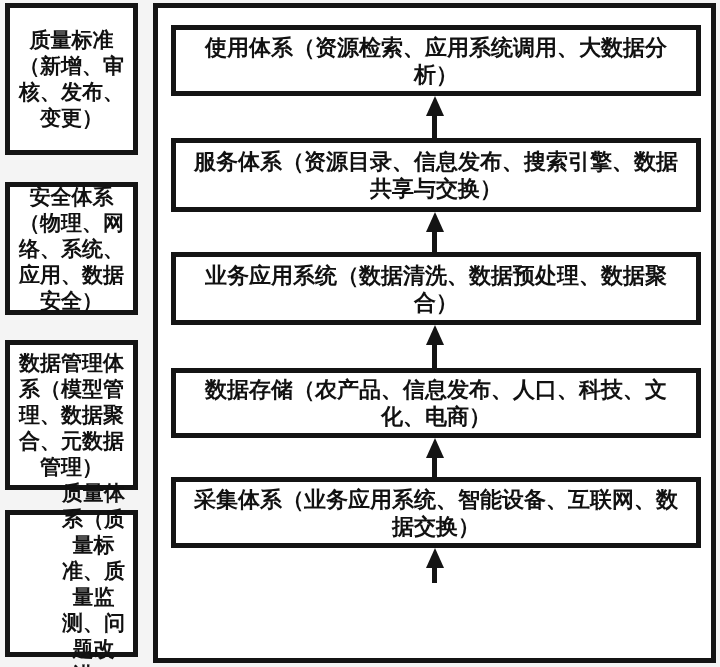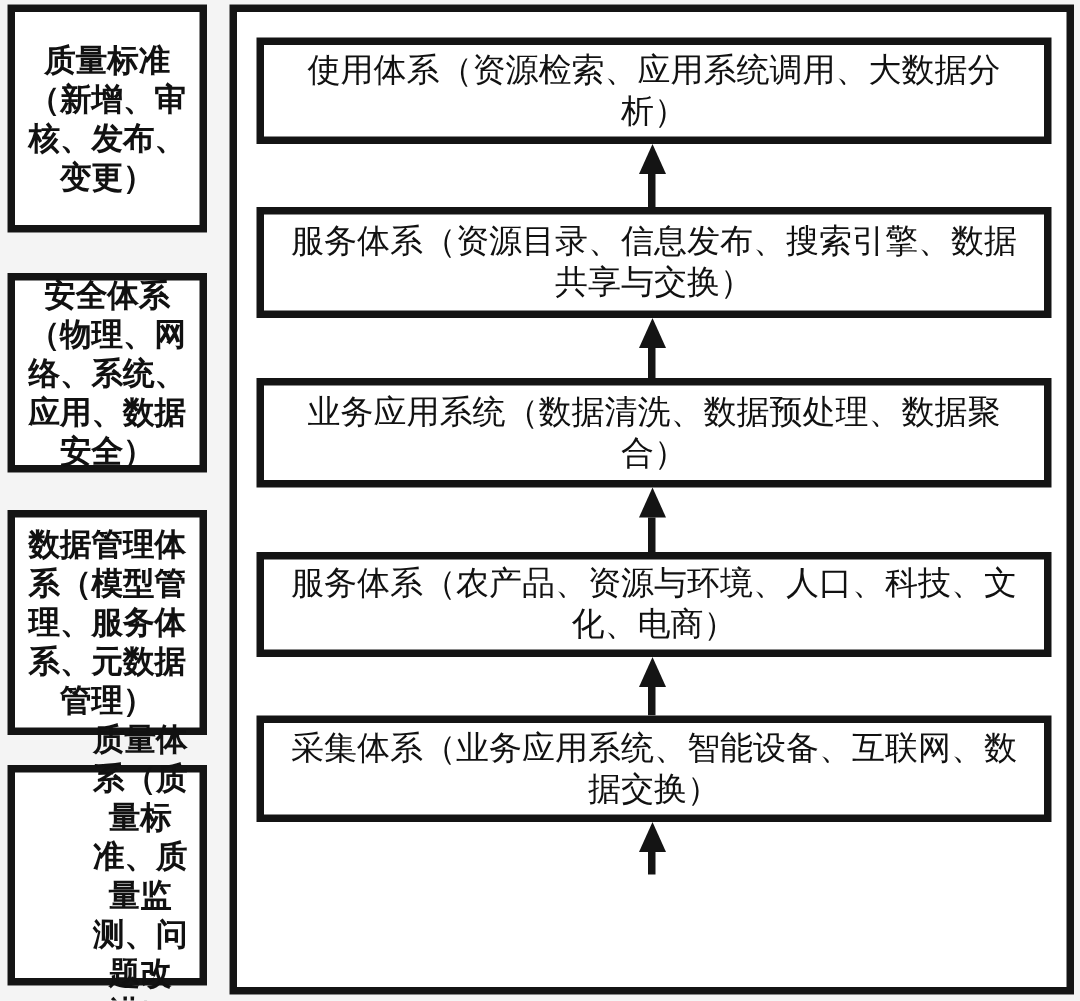--- a/index.html
+++ b/index.html
@@ -44,21 +44,21 @@
     background: var(--box-fill);
     border: 5px solid var(--border);
   }
   .layer {
     position: absolute;
     left: 13px; width: 530px;
     background: var(--box-fill);
     border: 5px solid var(--border);
     display: flex; align-items: center; justify-content: center;
     text-align: center;
-    font-weight: normal;
+    font-weight: bold;
     font-size: 22px;
     line-height: 27px;
     padding: 14px 10px;
     word-break: break-all;
   }
   .arrow {
     position: absolute;
     left: 50%;
     transform: translateX(-50%);
     display: flex; flex-direction: column; align-items: center;
@@ -81,21 +81,21 @@
 <div class="diagram">
 
   <div class="side">
     <div class="sbox" style="top:3px; height:152px;">
       <span>质量标准（新增、审核、发布、变更）</span>
     </div>
     <div class="sbox" style="top:182px; height:133px;">
       <span>安全体系（物理、网络、系统、应用、数据安全）</span>
     </div>
     <div class="sbox" style="top:340px; height:150px;">
-      <span>数据管理体系（模型管理、服务体系、元数据管理）</span>
+      <span>数据管理体系（模型管理、数据聚合、元数据管理）</span>
     </div>
     <div class="sbox" style="top:510px; height:147px;padding-left:48px;">
       <span>质量体系（质量标准、质量监测、问题改进）</span>
     </div>
   </div>
 
   <div class="panel">
 
     <div class="layer" style="top:17px; height:71px;">
       <span>使用体系（资源检索、应用系统调用、大数据分析）</span>
@@ -118,21 +118,21 @@
     <div class="layer" style="top:244px; height:73px;">
       <span>业务应用系统（数据清洗、数据预处理、数据聚合）</span>
     </div>
 
     <div class="arrow" style="top:317px; height:43px;">
       <span class="head"></span>
       <span class="shaft"></span>
     </div>
 
     <div class="layer" style="top:360px; height:70px;">
-      <span>服务体系（农产品、资源与环境、人口、科技、文化、电商）</span>
+      <span>数据存储（农产品、信息发布、人口、科技、文化、电商）</span>
     </div>
 
     <div class="arrow" style="top:430px; height:39px;">
       <span class="head"></span>
       <span class="shaft"></span>
     </div>
 
     <div class="layer" style="top:469px; height:71px;">
       <span>采集体系（业务应用系统、智能设备、互联网、数据交换）</span>
     </div>

